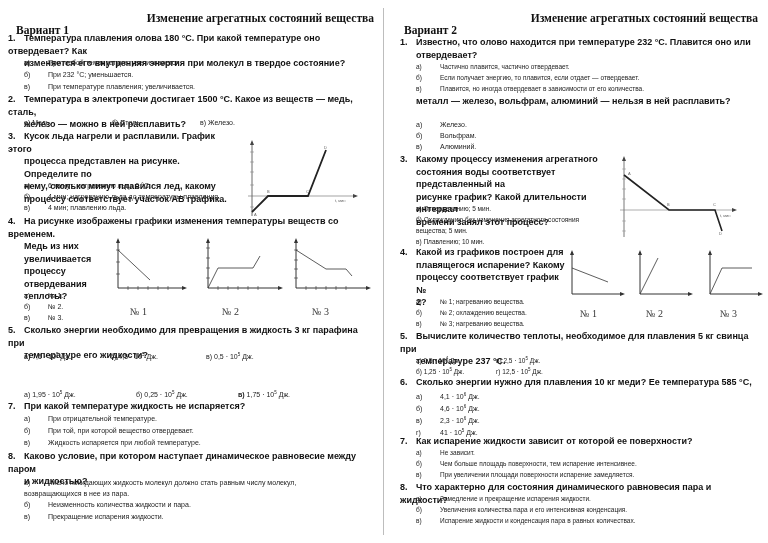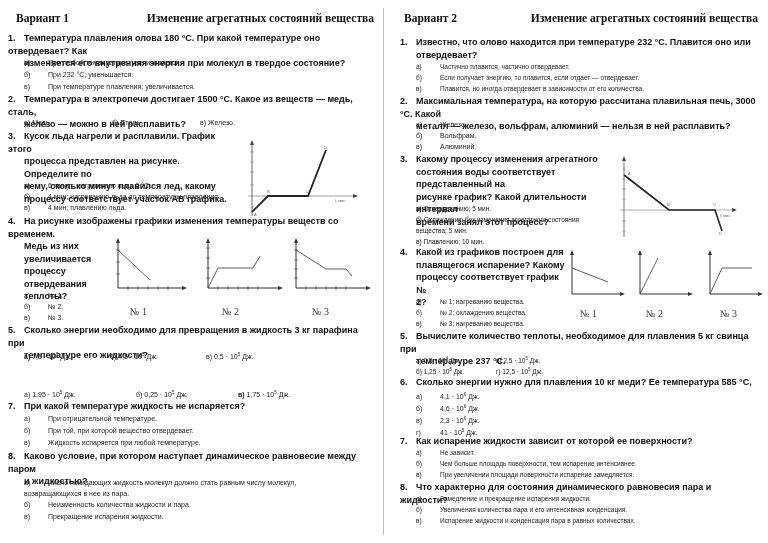--- a/index.html
+++ b/index.html
@@ -3,21 +3,21 @@
   <meta charset="utf-8">
   <style>
     * { box-sizing: border-box; margin: 0; padding: 0; }
     html, body { width: 768px; height: 543px; background: #ffffff; overflow: hidden; }
     body { font-family: "Liberation Sans", sans-serif; color: #111; position: relative; }
     .page { position: absolute; top: 0; width: 384px; height: 543px; }
     .page.left { left: 0; }
     .page.right { left: 384px; }
     .divider { position: absolute; left: 383px; top: 8px; width: 1px; height: 527px; background: #bdbdbd; }
     .header { position: absolute; top: 12px; left: 16px; right: 10px; height: 16px; font-family: "Liberation Serif", serif; font-weight: bold; font-size: 11.5px; }
-    .header .variant { position: absolute; left: 0; top: 0; font-family: Liberation Serif, serif; }
+    .header .variant { position: absolute; left: 0; top: 12px; font-family: Liberation Serif, serif; }
     .header .topic { position: absolute; right: 0; top: 0; }
     .q { position: absolute; left: 8px; right: 8px; font-size: 9px; font-weight: bold; line-height: 12.5px; }
     .q .num { display: inline-block; width: 16px; }
     .opt { position: absolute; font-size: 7px; line-height: 10px; color: #222; }
     .opt .l { display: inline-block; width: 24px; }
     sup { font-size: 4.5px; vertical-align: super; }
     .graph { position: absolute; }
     .glabel { position: absolute; font-family: "Liberation Serif", serif; font-size: 10px; color: #333; }
   </style>
 </head>
@@ -185,21 +185,20 @@
 
   <div class="q" style="top:36px;left:16px">
     <div><span class="num">1.</span><span>Известно, что олово находится при температуре 232 °С. Плавится оно или</span></div>
     <div style="padding-left:16px">отвердевает?</div>
   </div>
   <div class="opt" style="top:62px;left:32px;font-size:6.5px"><span class="l">а)</span><span>Частично плавится, частично отвердевает.</span></div>
   <div class="opt" style="top:73px;left:32px;font-size:6.5px"><span class="l">б)</span><span>Если получает энергию, то плавится, если отдает — отвердевает.</span></div>
   <div class="opt" style="top:84px;left:32px;font-size:6.5px"><span class="l">в)</span><span>Плавится, но иногда отвердевает в зависимости от его количества.</span></div>
 
   <div class="q" style="top:95px;left:16px">
-    <div><span class="num">2.</span><span>Максимальная температура, на которую рассчитана плавильная печь, 3000 °С. Какой</span></div>
     <div style="padding-left:16px">металл — железо, вольфрам, алюминий — нельзя в ней расплавить?</div>
   </div>
   <div class="opt" style="top:120px;left:32px"><span class="l">а)</span><span>Железо.</span></div>
   <div class="opt" style="top:131px;left:32px"><span class="l">б)</span><span>Вольфрам.</span></div>
   <div class="opt" style="top:142px;left:32px"><span class="l">в)</span><span>Алюминий.</span></div>
 
   <div class="q" style="top:153px;left:16px;right:150px">
     <div><span class="num">3.</span><span>Какому процессу изменения агрегатного</span></div>
     <div style="padding-left:16px">состояния воды соответствует представленный на</div>
     <div style="padding-left:16px">рисунке график? Какой длительности интервал</div>

